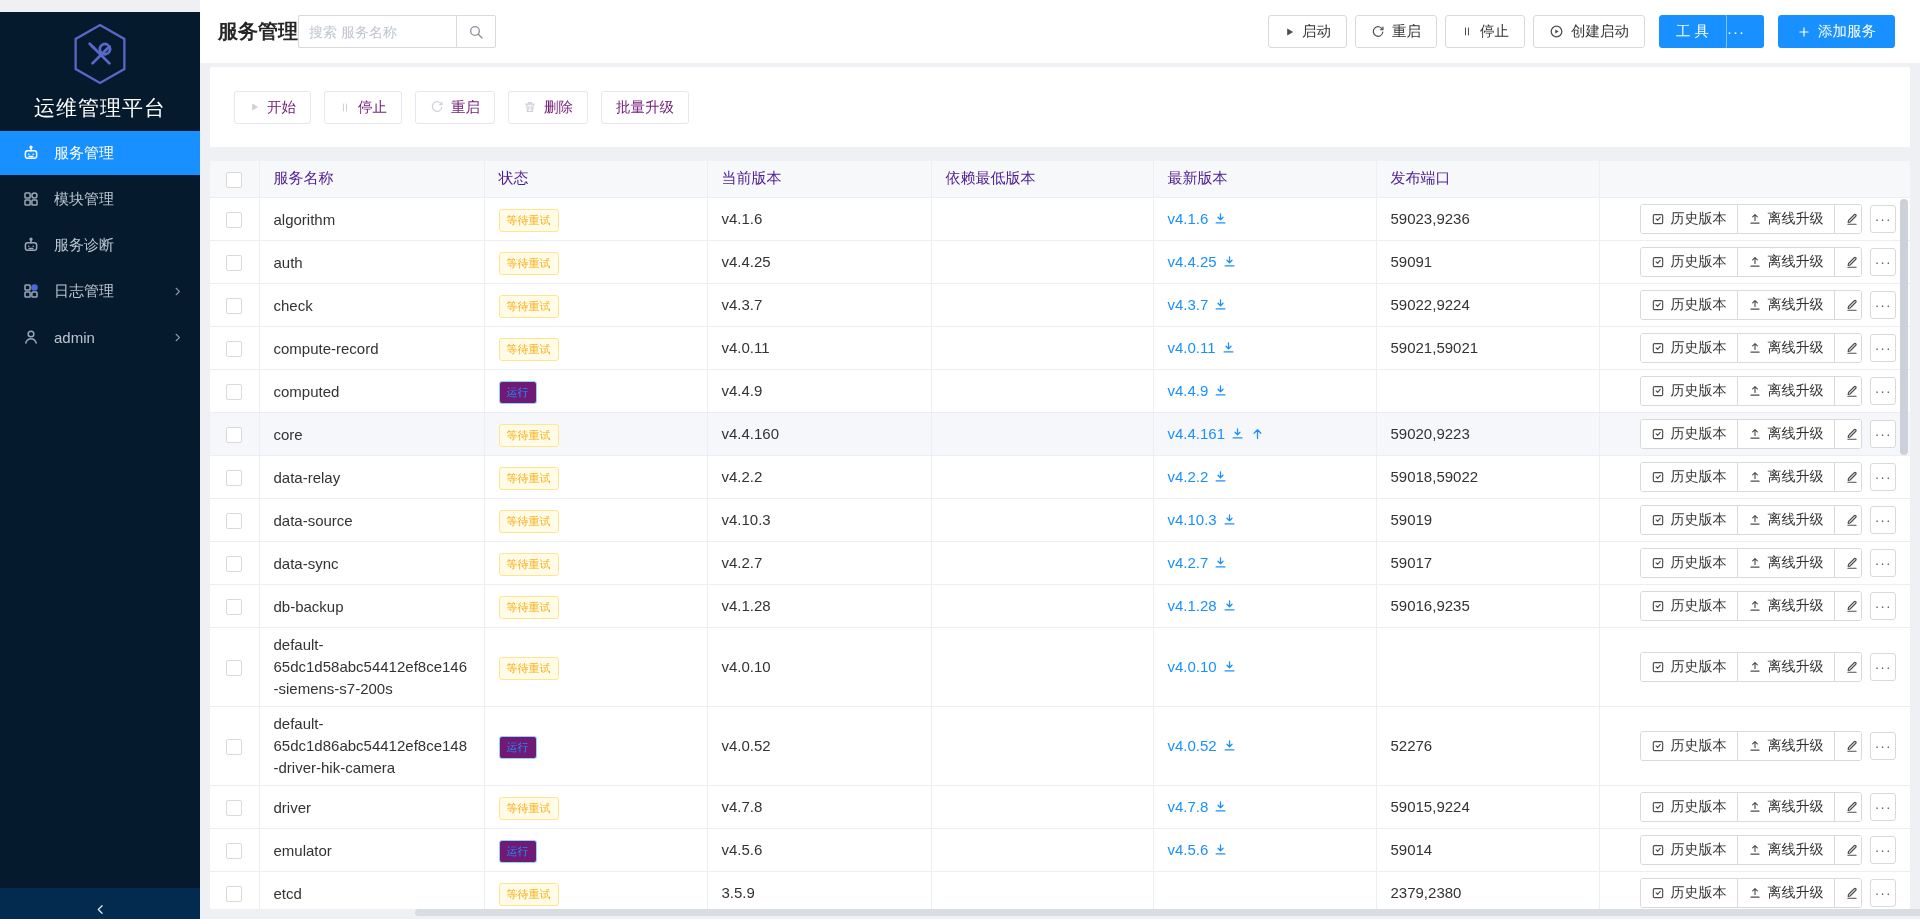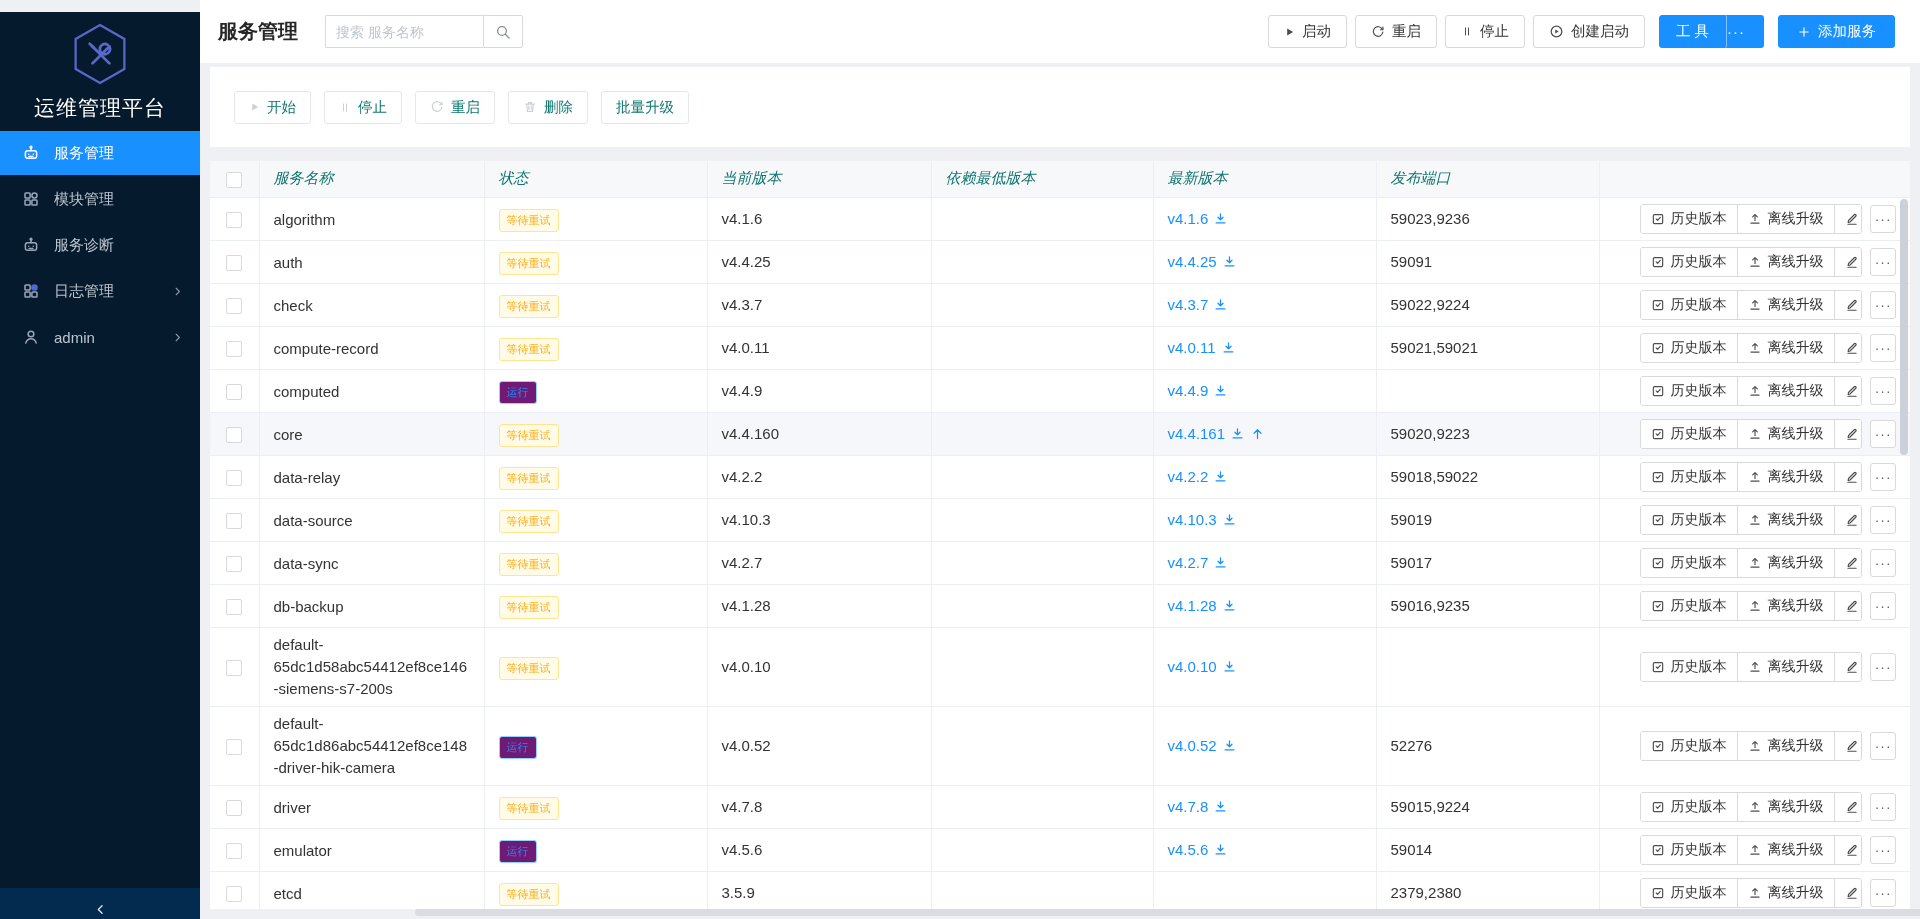--- a/index.html
+++ b/index.html
@@ -20,45 +20,45 @@
   .nav-item { position:relative; height:44px; margin:2px 0; display:flex; align-items:center; padding-left:22px; gap:14px; color:#bcc4d0; font-size:15px; cursor:pointer; }
   .nav-item .nico { color:#9aa6b7; }
   .nav-item.active { background:var(--accent,#1890ff); color:#ffffff; }
   .nav-item.active .nico { color:#ffffff; }
   .nav-chev { position:absolute; right:16px; color:#8d98a9; }
   .collapse-bar { position:absolute; left:0; bottom:0; width:200px; height:43px; background:#032b50; display:flex; align-items:center; justify-content:center; color:#e6e9ee; cursor:pointer; }
 
   
   .topbar { height:63px; background:#ffffff; display:flex; align-items:center; padding:0 25px 0 18px; }
   .page-title { font-size:20px; font-weight:bold; color:#262626; }
-  .search { display:flex; margin-left:27px; }
+  .search { display:flex; }
   .search input { width:158px; height:33px; border:1px solid #d9d9d9; border-right:none; border-radius:2px 0 0 2px; padding:0 10px; font-size:14px; color:#333; outline:none; font-family:inherit; }
   .search input::placeholder { color:#bfc5cf; }
   .search-btn { width:40px; height:33px; border:1px solid #d9d9d9; border-radius:0 2px 2px 0; background:#fff; display:flex; align-items:center; justify-content:center; color:#8a9099; cursor:pointer; }
   .topbar-actions { margin-left:auto; display:flex; align-items:center; gap:8px; }
   .btn { height:33px; display:inline-flex; align-items:center; justify-content:flex-start; gap:7px; padding:0 15px; background:#fff; border:1px solid #d9d9d9; border-radius:3px; font-size:14.5px; color:#333; cursor:pointer; font-family:inherit; white-space:nowrap; }
   .btn .bic { color:#4d4d4d; }
   .btn-primary { background:var(--accent,#1890ff); border-color:var(--accent,#1890ff); color:#fff; }
   .btn-primary .bic { color:#fff; }
   .gap-left { }
   .split { display:inline-flex; margin-left:6px; }
   .split .seg1 { border-radius:3px 0 0 3px; letter-spacing:4px; padding:0 12px 0 16px; }
   .split .seg2 { border-radius:0 3px 3px 0; border-left:1px solid rgba(255,255,255,0.45); width:38px; padding:0; font-size:15px; letter-spacing:1px; }
   .btn-add { margin-left:6px; padding:0 18px; }
 
   
   .bulk-card { margin:4px 10px 14px 10px; height:80px; background:#ffffff; display:flex; align-items:center; padding-left:24px; gap:13px; }
-  .btn-disabled { height:33px; display:inline-flex; align-items:center; gap:7px; padding:0 14px; background:#fff; border:1px solid #e4e7ed; border-radius:3px; font-size:14.5px; color:#0f766e; cursor:not-allowed; font-family:inherit; }
+  .btn-disabled { height:33px; display:inline-flex; align-items:center; gap:7px; padding:0 14px; background:#fff; border:1px solid #e4e7ed; border-radius:3px; font-size:14.5px; color:#701a75; cursor:not-allowed; font-family:inherit; }
   .btn-disabled .bic { color:#ccd1d8; }
 
   
   .table-card { position:relative; margin:0 10px; height:748px; background:#ffffff; overflow:hidden; }
   table { width:100%; border-collapse:collapse; table-layout:fixed; }
   col.c0{width:49px;} col.c1{width:225px;} col.c2{width:223px;} col.c3{width:224px;} col.c4{width:222px;} col.c5{width:223px;} col.c6{width:223px;}
-  th { height:36px; background:#f7f8fa; color:#0f766e; font-weight:400; font-size:15px; text-align:left; padding:0 14px; border-bottom:1px solid #ebeef5; border-right:1px solid #ebeef5; cursor:pointer;font-style:italic; }
+  th { height:36px; background:#f7f8fa; color:#4c1d95; font-weight:400; font-size:15px; text-align:left; padding:0 14px; border-bottom:1px solid #ebeef5; border-right:1px solid #ebeef5; cursor:pointer; }
   th:last-child { border-right:none; }
   td { font-size:15px; color:#333; padding:6px 14px; border-bottom:1px solid #ebeef5; border-right:1px solid #ebeef5; vertical-align:middle; line-height:28px; background:#fff; }
   td:last-child { border-right:none; }
   tr.hovered td { background:#f6f7fa; }
   .c-check-cell, th.c-check-cell { text-align:center; padding:0; }
   .checkbox { display:inline-block; width:16px; height:16px; border:1px solid #d9d9d9; border-radius:2px; background:#fff; vertical-align:middle; cursor:pointer; }
   .name { line-height:22px; display:inline-block; vertical-align:middle; overflow-wrap:break-word; word-break:break-word; max-width:197px; }
   .badge { display:inline-block; line-height:19px; padding:1px 7px; font-size:11px; border-radius:3px; }
   .badge.waiting { color:var(--warning,#faad14); background:#fffbe6; border:1px solid #ffe58f; }
   .badge.running { color:var(--accent,#1890ff); background:#701a75; border:1px solid #91d5ff; }

